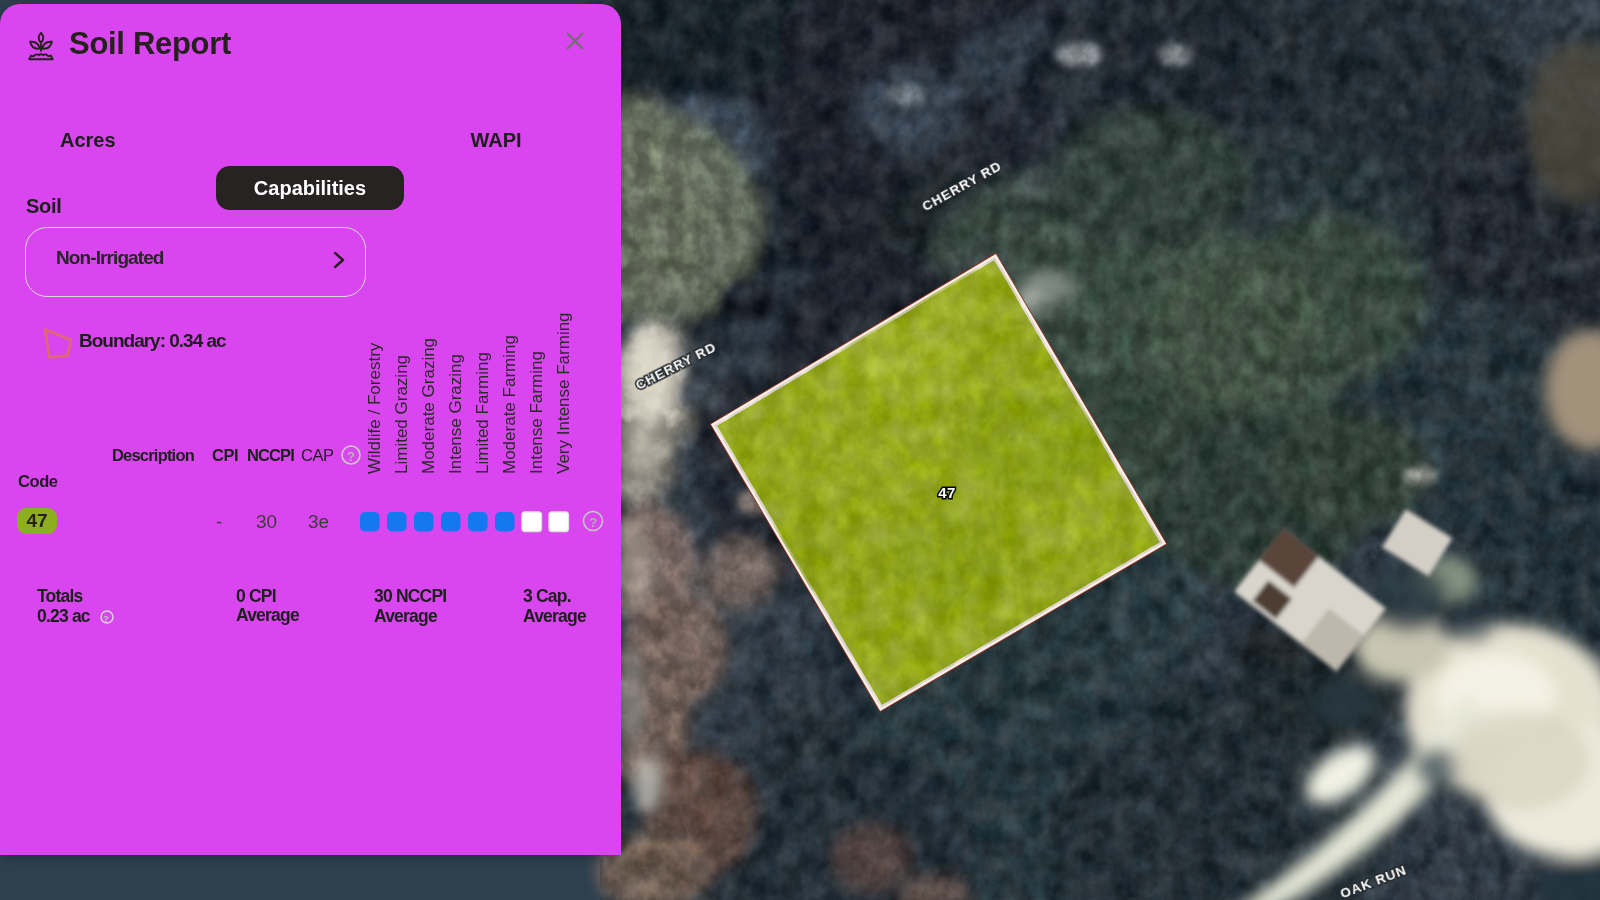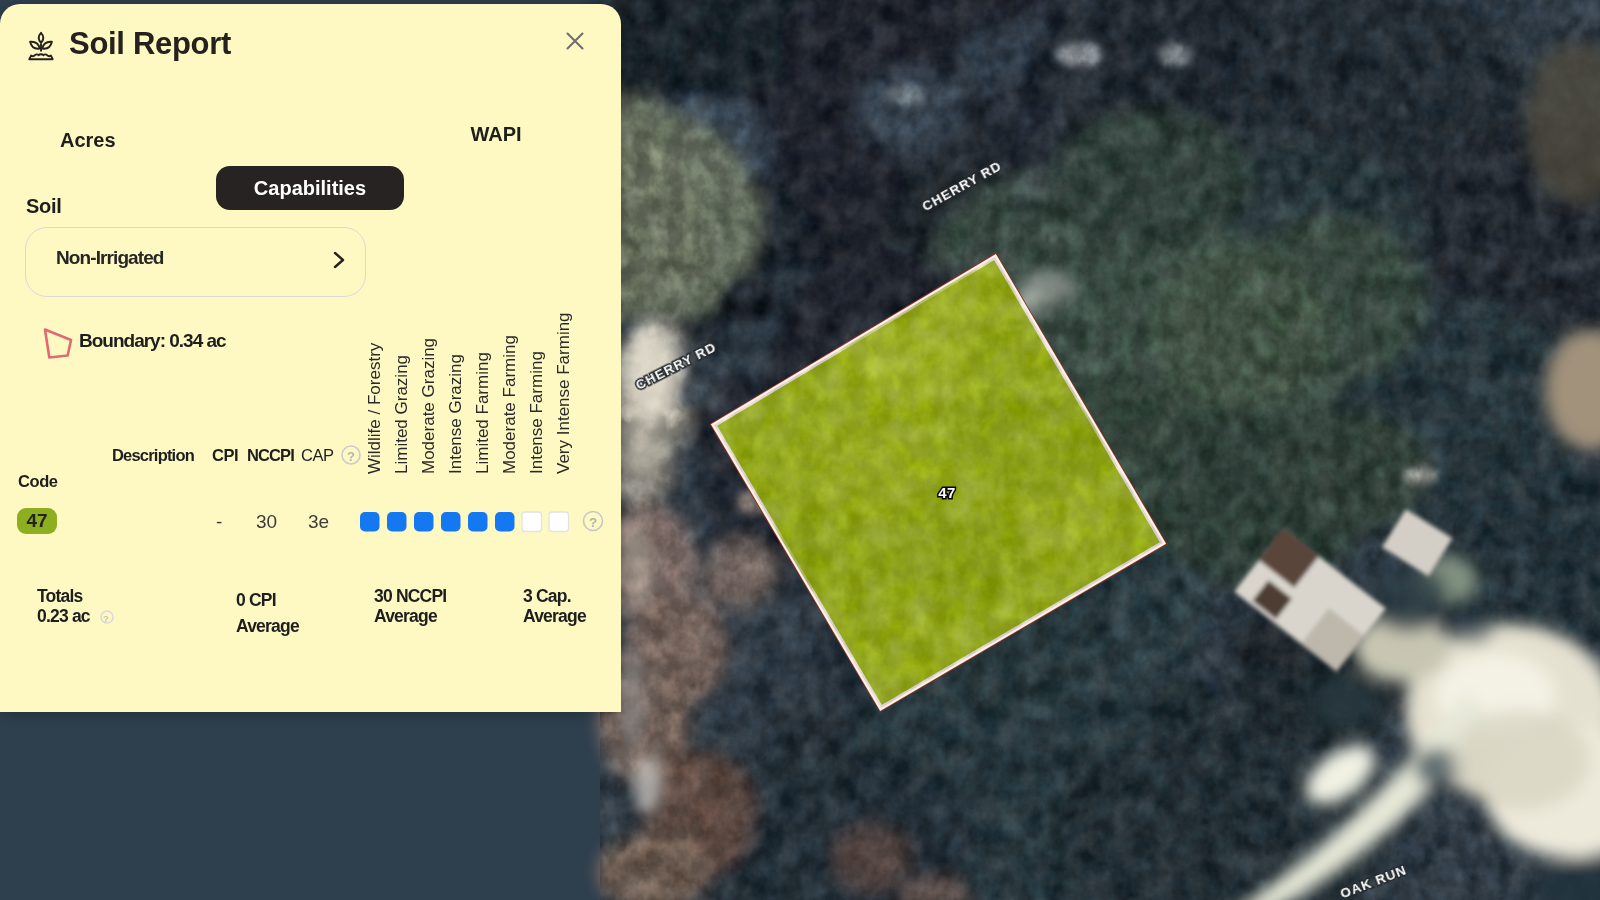--- a/index.html
+++ b/index.html
@@ -1,19 +1,19 @@
 <!DOCTYPE html>
 <html><head>
 <meta charset="utf-8">
 <style>
   html,body{margin:0;padding:0;width:1600px;height:900px;overflow:hidden;background:#31424f;
     font-family:"Liberation Sans", sans-serif;}
   #stage{position:relative;width:1600px;height:900px;}
   #map{position:absolute;left:0;top:0;width:1600px;height:900px;}
-  #panel{position:absolute;left:0;top:4px;width:621px;height:708px;background:#fef9c3;
+  #panel{position:absolute;left:0;top:4px;width:621px;height:851px;background:#d946ef;
     border-radius:20px 20px 0 0;box-shadow:0 2px 14px rgba(0,0,0,.25);}
   .abs{position:absolute;}
 </style>
 </head>
 <body>
 <div id="stage">
 
 <div id="map">
 <svg width="1600" height="900" viewBox="0 0 1600 900">
 <defs>
@@ -214,21 +214,21 @@
   <div class="abs" style="left:69px;top:22px;font-size:31px;font-weight:800;color:#26211e;letter-spacing:-0.3px;">Soil Report</div>
 
   <svg class="abs" style="left:565px;top:27px" width="20" height="20" viewBox="0 0 20 20">
     <path d="M2.5 2.5 L17.5 17.5 M17.5 2.5 L2.5 17.5" stroke="#6f6f6f" stroke-width="2.1" stroke-linecap="round"></path>
   </svg>
 
   <div class="abs" style="left:60px;top:114px;width:120px;height:44px;line-height:45px;text-align:left;font-size:20px;font-weight:bold;color:#1e1e1e;">Acres</div>
 
   <div class="abs" style="left:216px;top:114px;width:188px;height:44px;line-height:45px;text-align:center;background:#272322;border-radius:14px;font-size:20px;font-weight:bold;color:#ffffff;margin-top:48px;">Capabilities</div>
 
-  <div class="abs" style="left:436px;top:108px;width:120px;height:44px;line-height:45px;text-align:center;font-size:20px;font-weight:bold;color:#1e1e1e;">WAPI</div>
+  <div class="abs" style="left:436px;top:114px;width:120px;height:44px;line-height:45px;text-align:center;font-size:20px;font-weight:bold;color:#1e1e1e;">WAPI</div>
 
   <div class="abs" style="left:26px;top:191px;font-size:20px;font-weight:bold;color:#1e1e1e;letter-spacing:-0.3px;">Soil</div>
 
   <div class="abs" style="left:25px;top:223px;width:339px;height:68px;border:1px solid #d9d9d9;border-radius:22px;"></div>
 
   <div class="abs" style="left:56px;top:243px;font-size:19px;font-weight:bold;color:#262626;letter-spacing:-0.9px;">Non-Irrigated</div>
 
   <svg class="abs" style="left:331px;top:247px" width="16" height="18" viewBox="0 0 16 18">
     <path d="M4 2 L12 9 L4 16" fill="none" stroke="#26211e" stroke-width="2.4" stroke-linejoin="round" stroke-linecap="round"></path>
   </svg>
@@ -286,19 +286,19 @@
     <rect x="59" y="5" width="19.5" height="19.5" rx="5" fill="#1478f0"></rect>
     <rect x="86" y="5" width="19.5" height="19.5" rx="5" fill="#1478f0"></rect>
     <rect x="113" y="5" width="19.5" height="19.5" rx="5" fill="#1478f0"></rect>
     <rect x="140" y="5" width="19.5" height="19.5" rx="5" fill="#1478f0"></rect>
     <rect x="167" y="5" width="19.5" height="19.5" rx="3" fill="#ffffff" stroke="#e2e2e2" stroke-width="1.3"></rect>
     <rect x="194" y="5" width="19.5" height="19.5" rx="3" fill="#ffffff" stroke="#e2e2e2" stroke-width="1.3"></rect>
   </svg>
 
   <div class="abs" style="left:37px;top:583px;font-size:17.5px;font-weight:bold;color:#1e1e1e;line-height:19.5px;letter-spacing:-0.8px;">Totals<br>0.23 ac</div>
 
-  <div class="abs" style="left:236px;top:583px;font-size:17.5px;font-weight:bold;color:#1e1e1e;line-height:26px;letter-spacing:-0.8px;">0 CPI<br>Average</div>
+  <div class="abs" style="left:236px;top:583px;font-size:17.5px;font-weight:bold;color:#1e1e1e;line-height:19px;letter-spacing:-0.8px;">0 CPI<br>Average</div>
 
   <div class="abs" style="left:374px;top:583px;font-size:17.5px;font-weight:bold;color:#1e1e1e;line-height:19.5px;letter-spacing:-0.8px;">30 NCCPI<br>Average</div>
 
   <div class="abs" style="left:523px;top:583px;font-size:17.5px;font-weight:bold;color:#1e1e1e;line-height:19.5px;letter-spacing:-0.8px;">3 Cap.<br>Average</div>
 </div>
 </div>
 
 </body></html>

